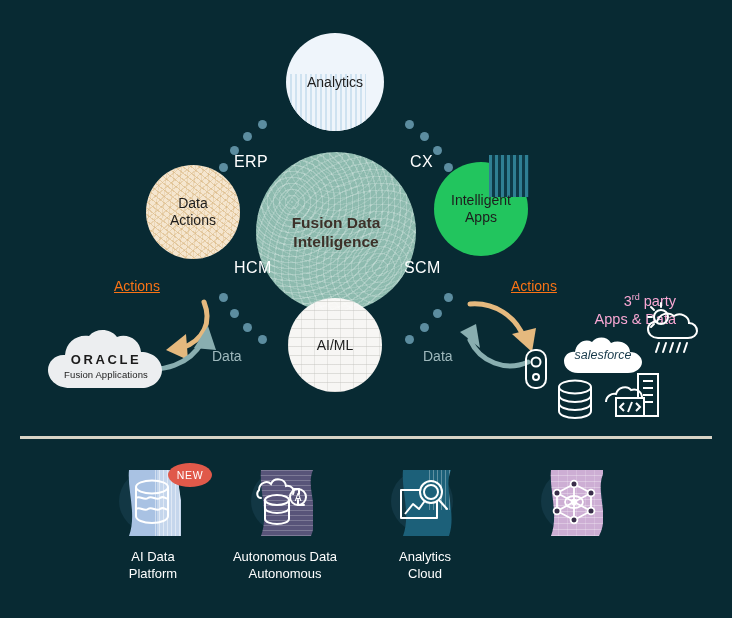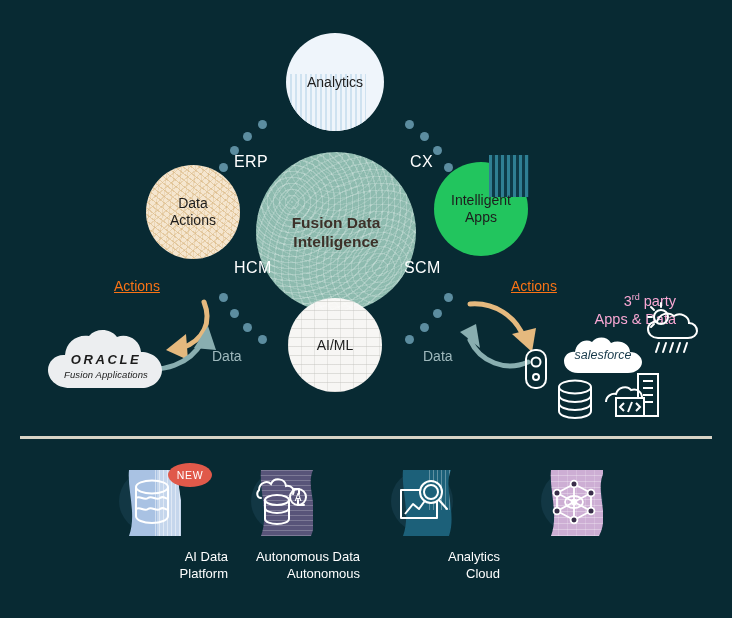--- a/index.html
+++ b/index.html
@@ -145,21 +145,20 @@
   #oracle-cloud {
     position: absolute;
     left: 46px; top: 330px;
     width: 120px; height: 62px;
   }
   #oracle-cloud .ortext {
     position: absolute;
     left: 0; right: 0; top: 22px;
     text-align: center;
     z-index: 4;
-    font-style: italic;
   }
   .oracle-word {
     color: #1b1b1b;
     font-size: 13px;
     font-weight: bold;
     letter-spacing: 2.6px;
   }
   .oracle-sub {
     color: #1b1b1b;
     font-size: 9.5px;
@@ -229,21 +228,20 @@
     position: absolute;
     left: 18px; top: 14px;
     width: 58px; height: 52px;
     z-index: 3;
   }
   .tile-label {
     margin-top: 9px;
     color: #ffffff;
     font-size: 13px;
     line-height: 1.28;
-    text-align: right;
   }
   #tile-1 { left: 78px; }
   #tile-2 { left: 210px; }
   #tile-3 { left: 350px; }
   #tile-4 { left: 500px; }
 
   #tile-1 .tile-band {
     background: linear-gradient(90deg, #a9c2e3 0 56%, #c5d6ec 56% 100%);
     clip-path: path("M2,0 L54,0 C46,18 62,40 54,66 L2,66 C10,44 0,20 2,0 Z");
   }

